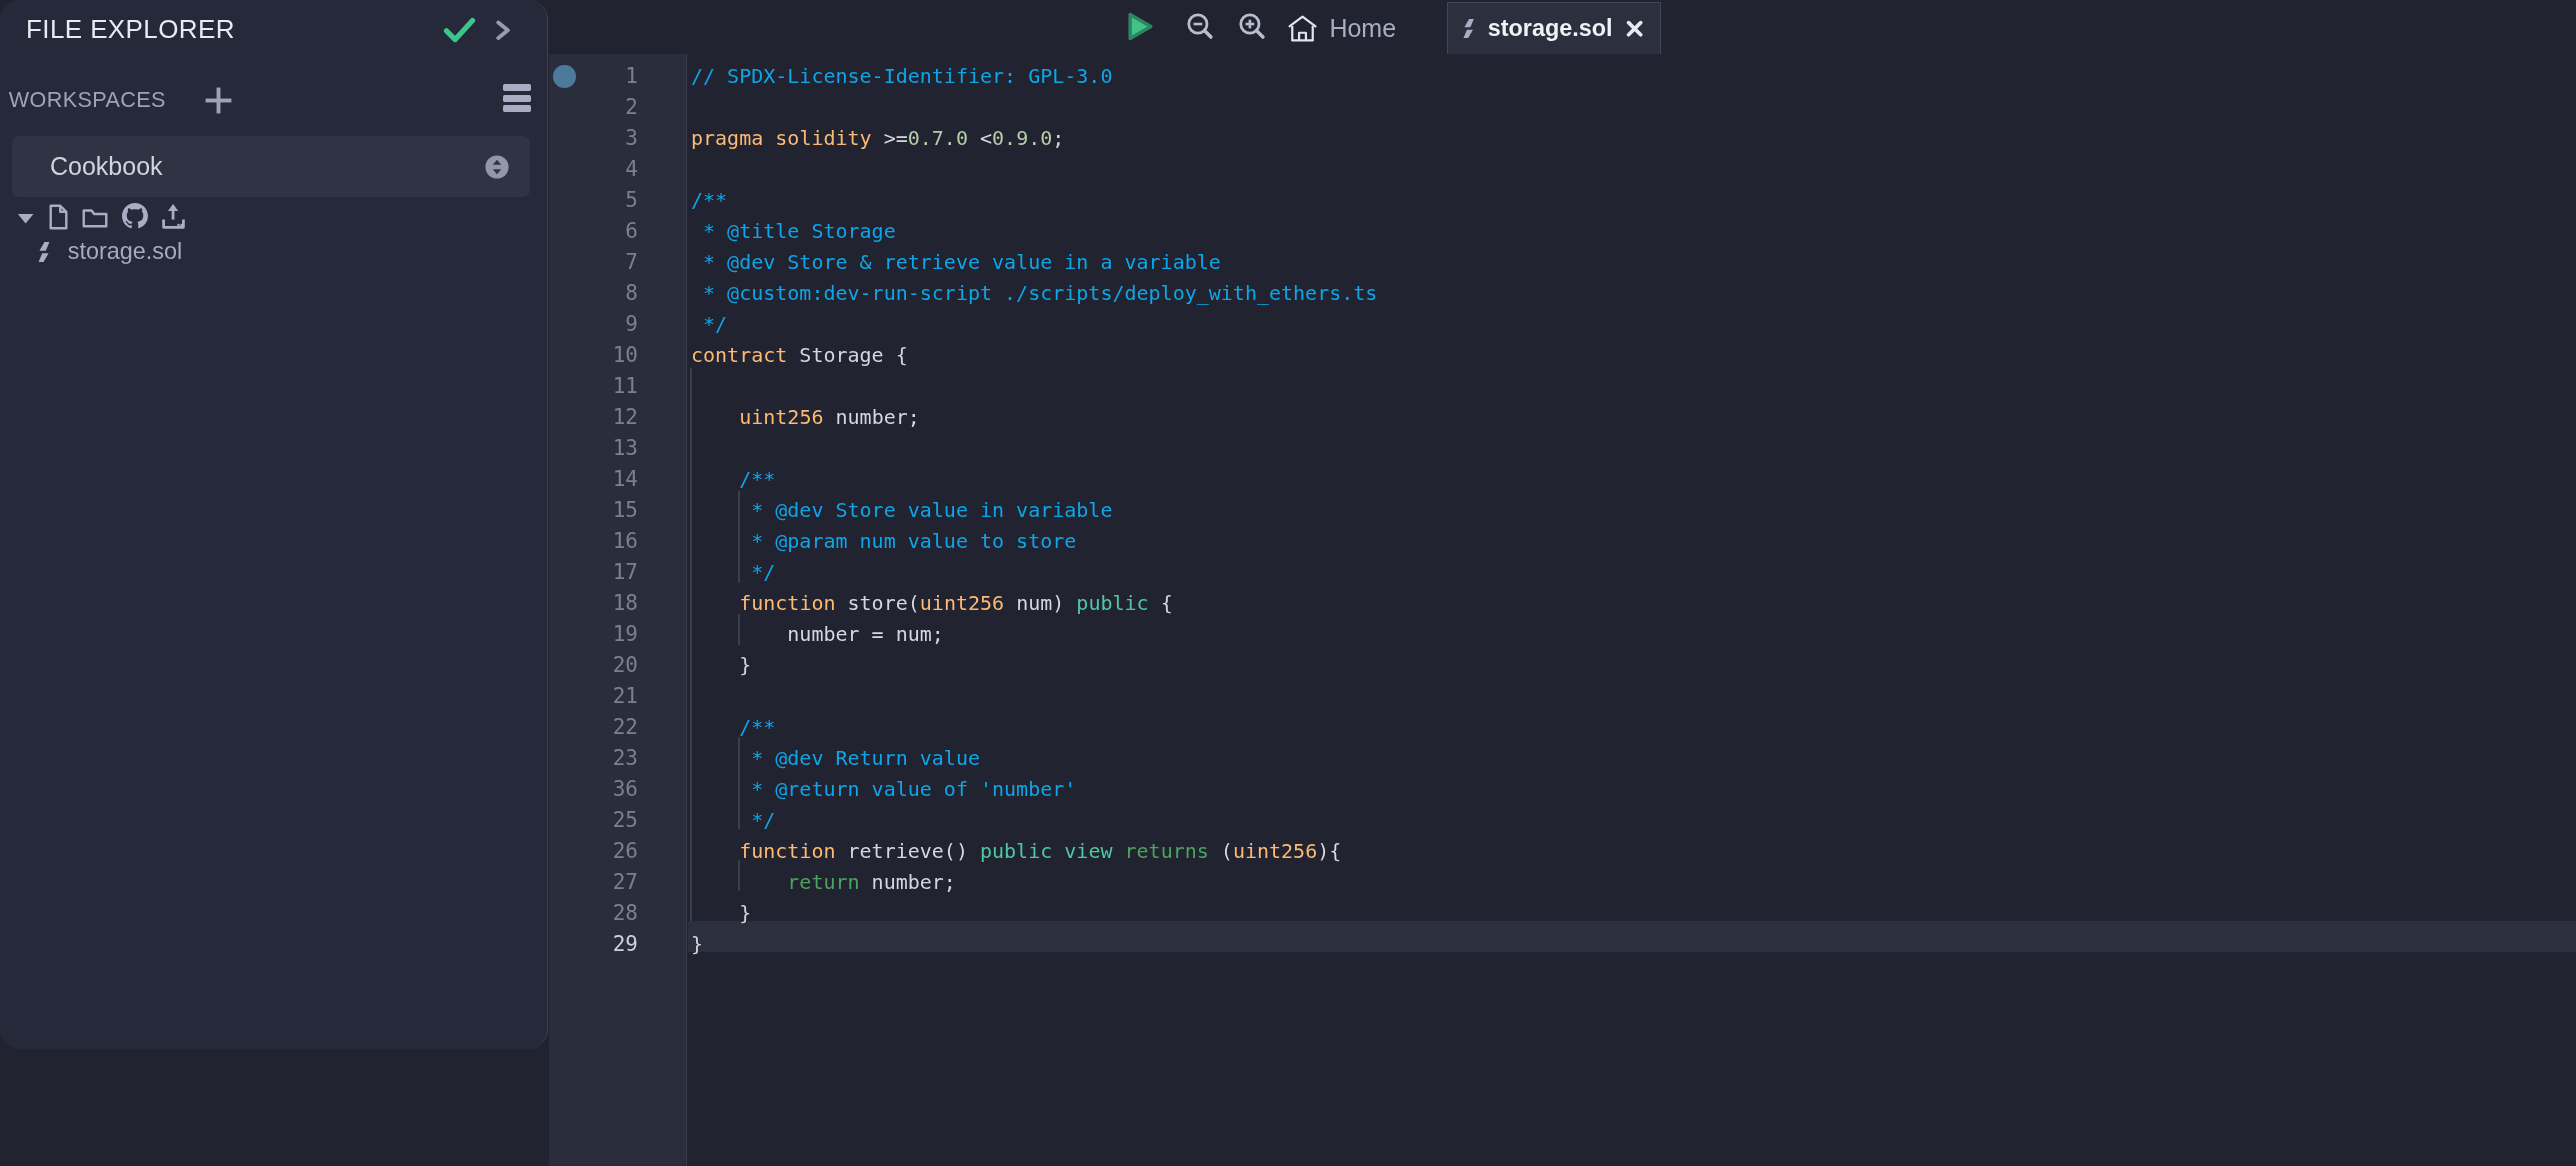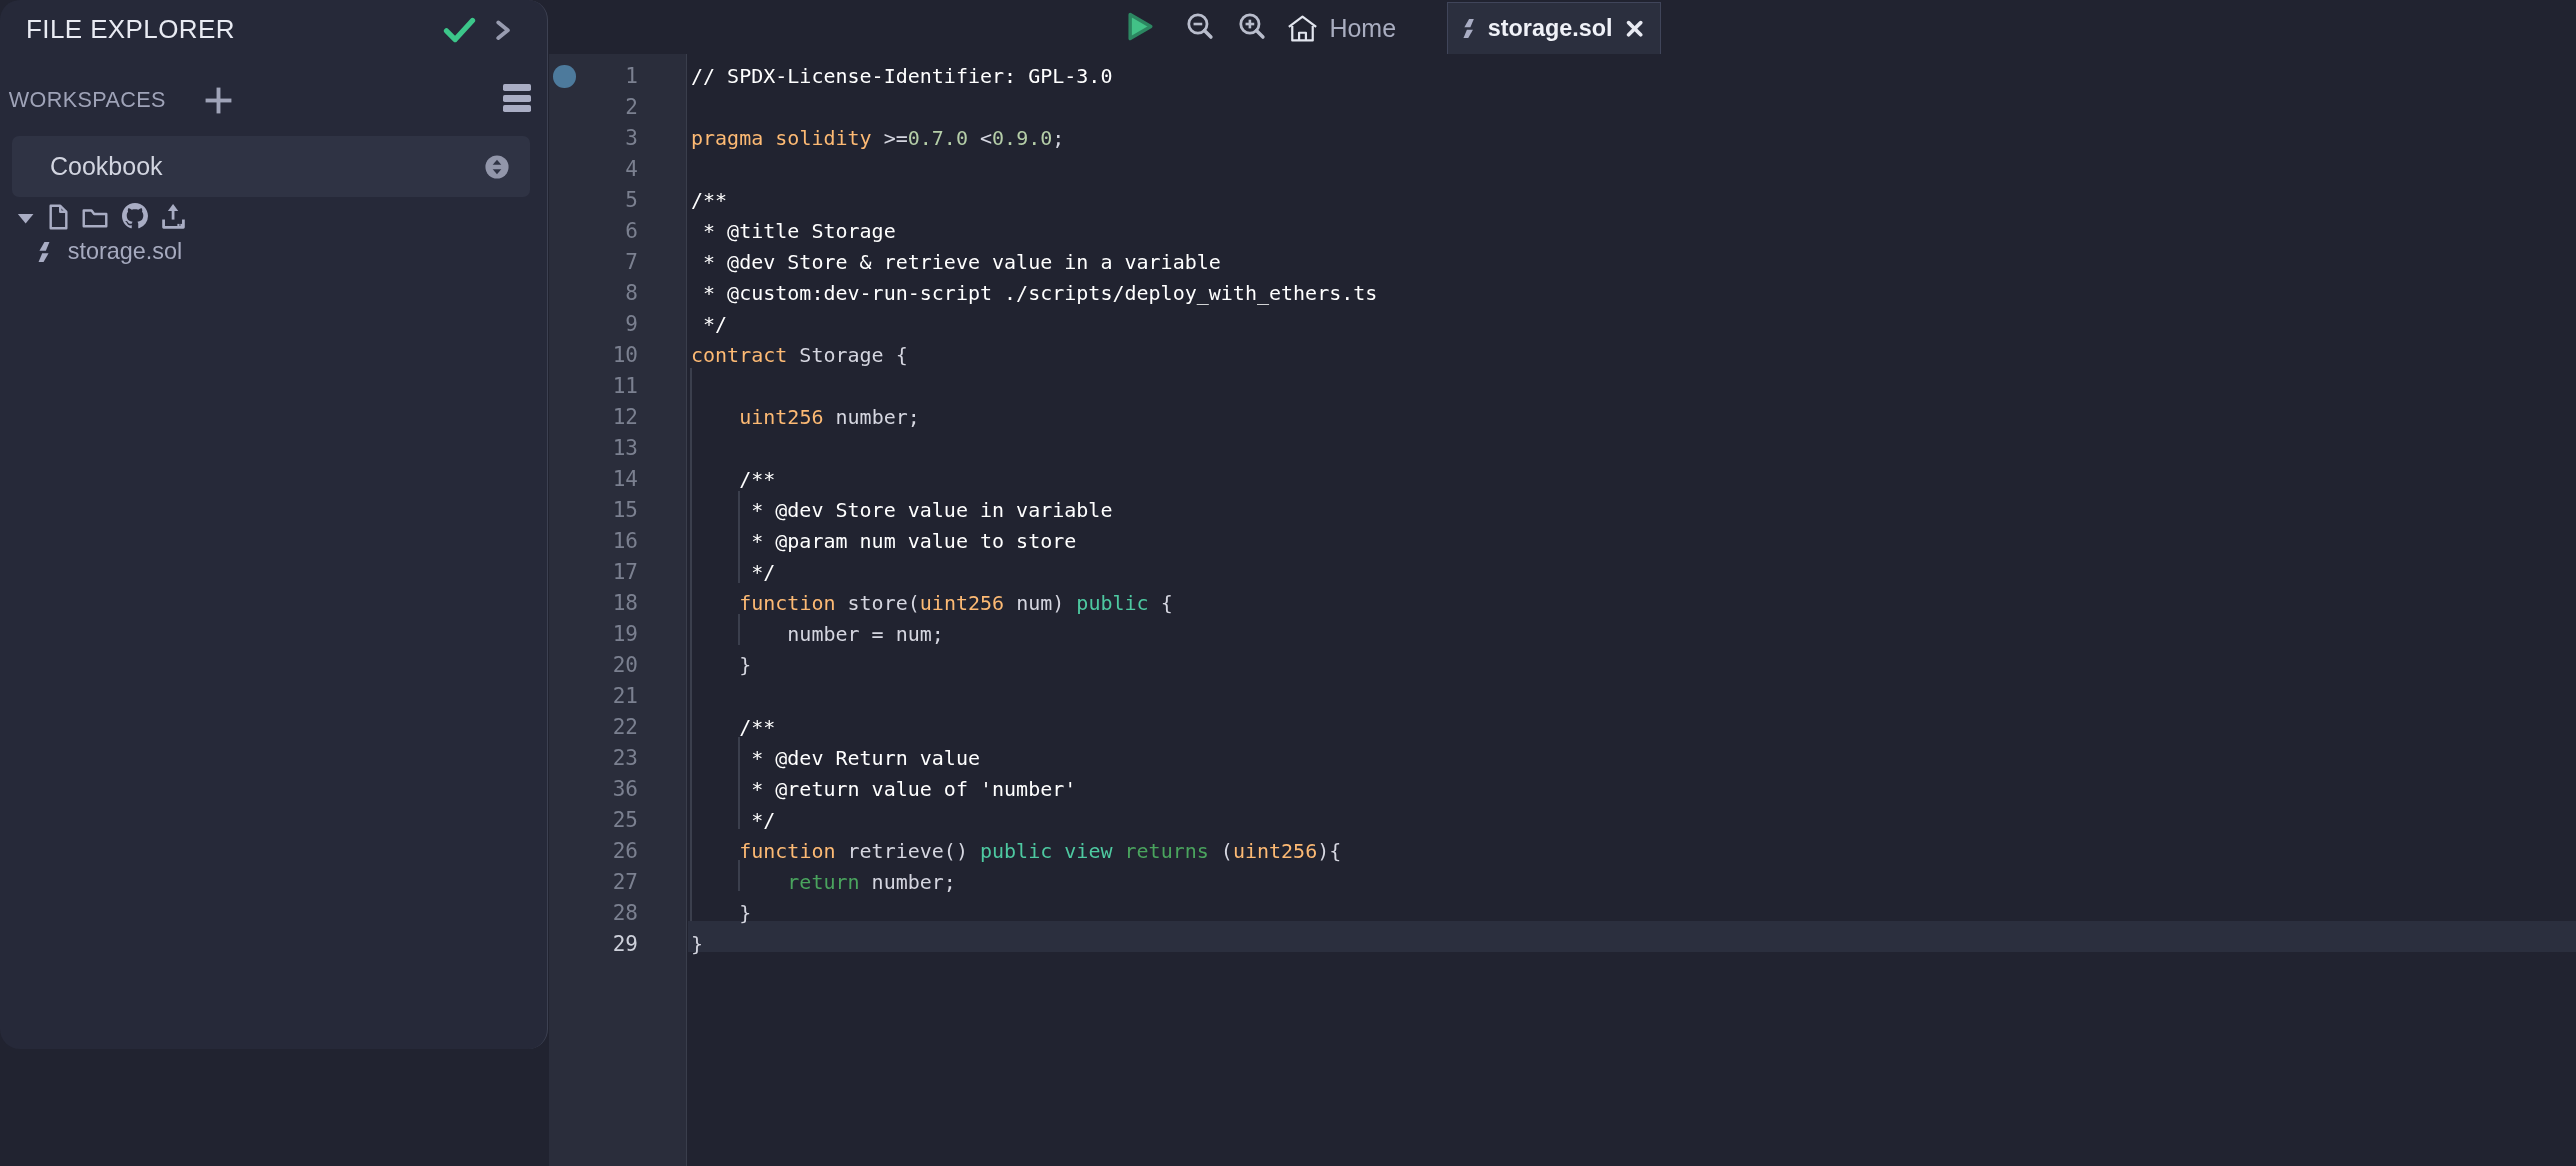--- a/index.html
+++ b/index.html
@@ -82,21 +82,21 @@
     background:#4d7a9c;cursor:pointer;
   }
   .cur-line{
     position:absolute;left:688px;top:921px;width:1888px;height:31px;background:#2b2f3e;
   }
   .code{
     position:absolute;left:691px;top:61px;
     font-family:"DejaVu Sans Mono", monospace;font-size:20px;color:#d5d6e0;cursor:text;
   }
   .code .cl{height:31px;line-height:31px;white-space:pre;}
-  .tk-c{color:#ffffff;}
+  .tk-c{color:#0ea5e9;}
   .tk-k{color:#fdba74;}
   .tk-n{color:#b5cea8;}
   .tk-f{color:#d5d6e0;}
   .tk-m{color:#4ec9a1;text-align:right;}
   .tk-r{color:#4aa45e;}
   .guide{position:absolute;width:1.7px;background:#3b3f4d;}
   svg{display:block;}
 </style>
 </head>
 <body>

